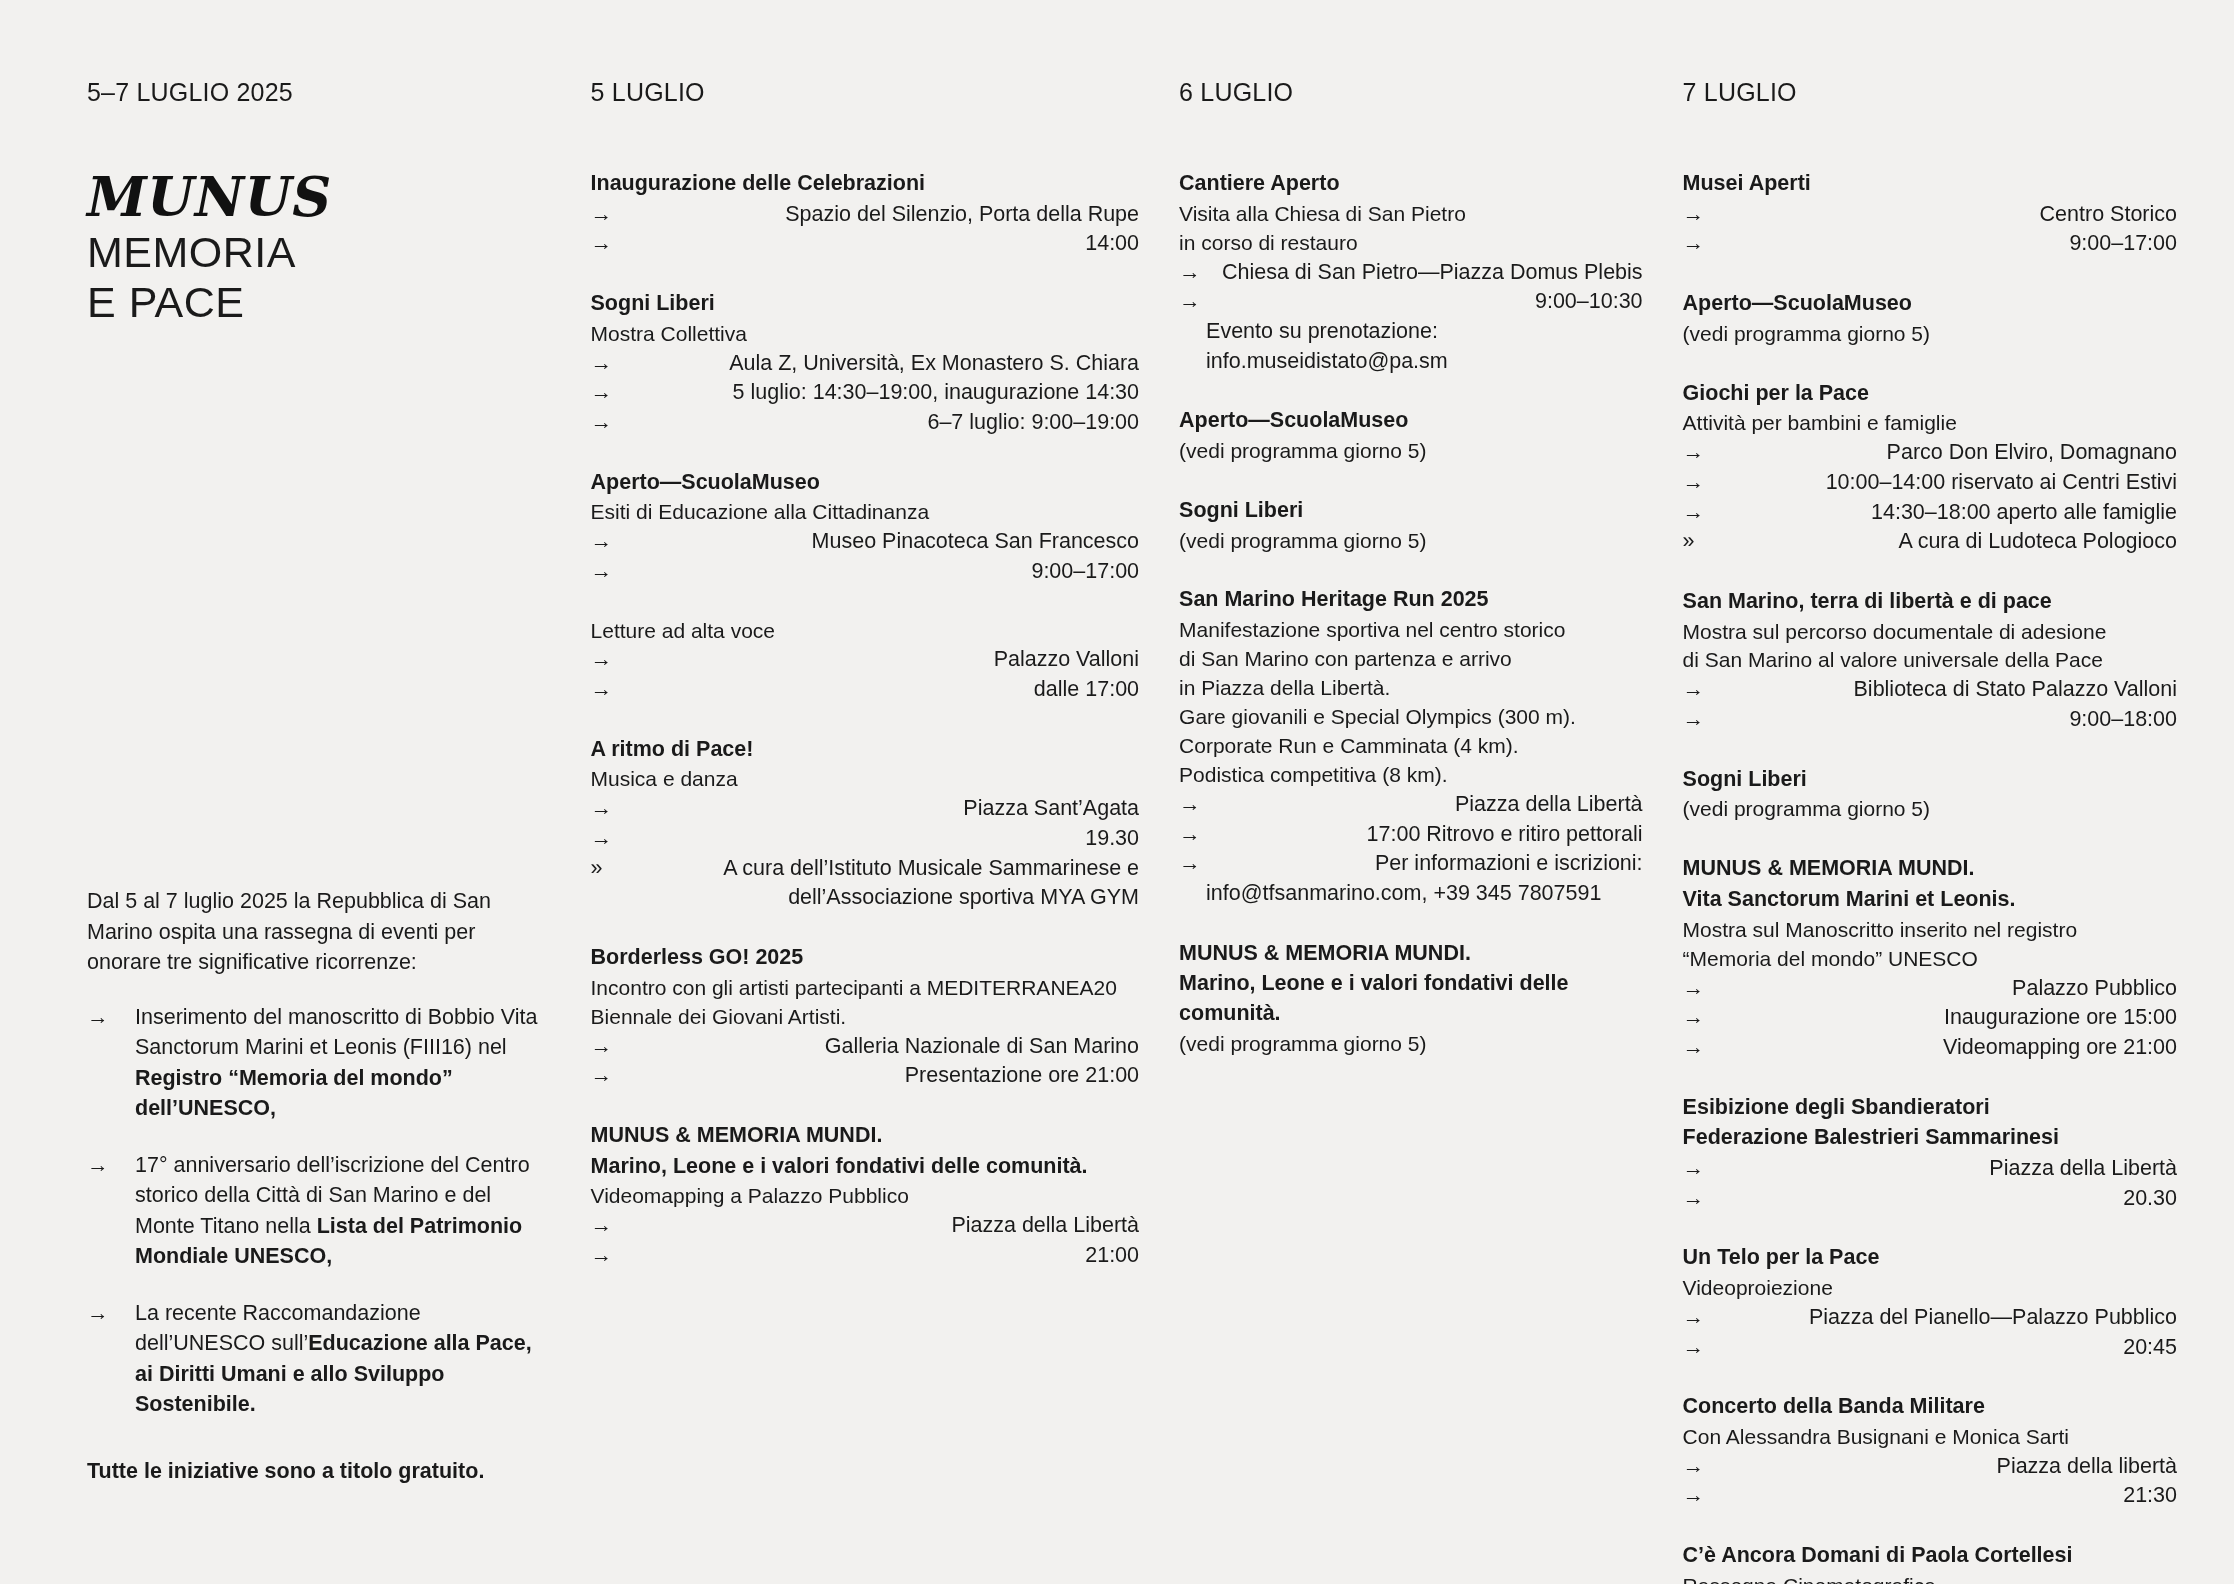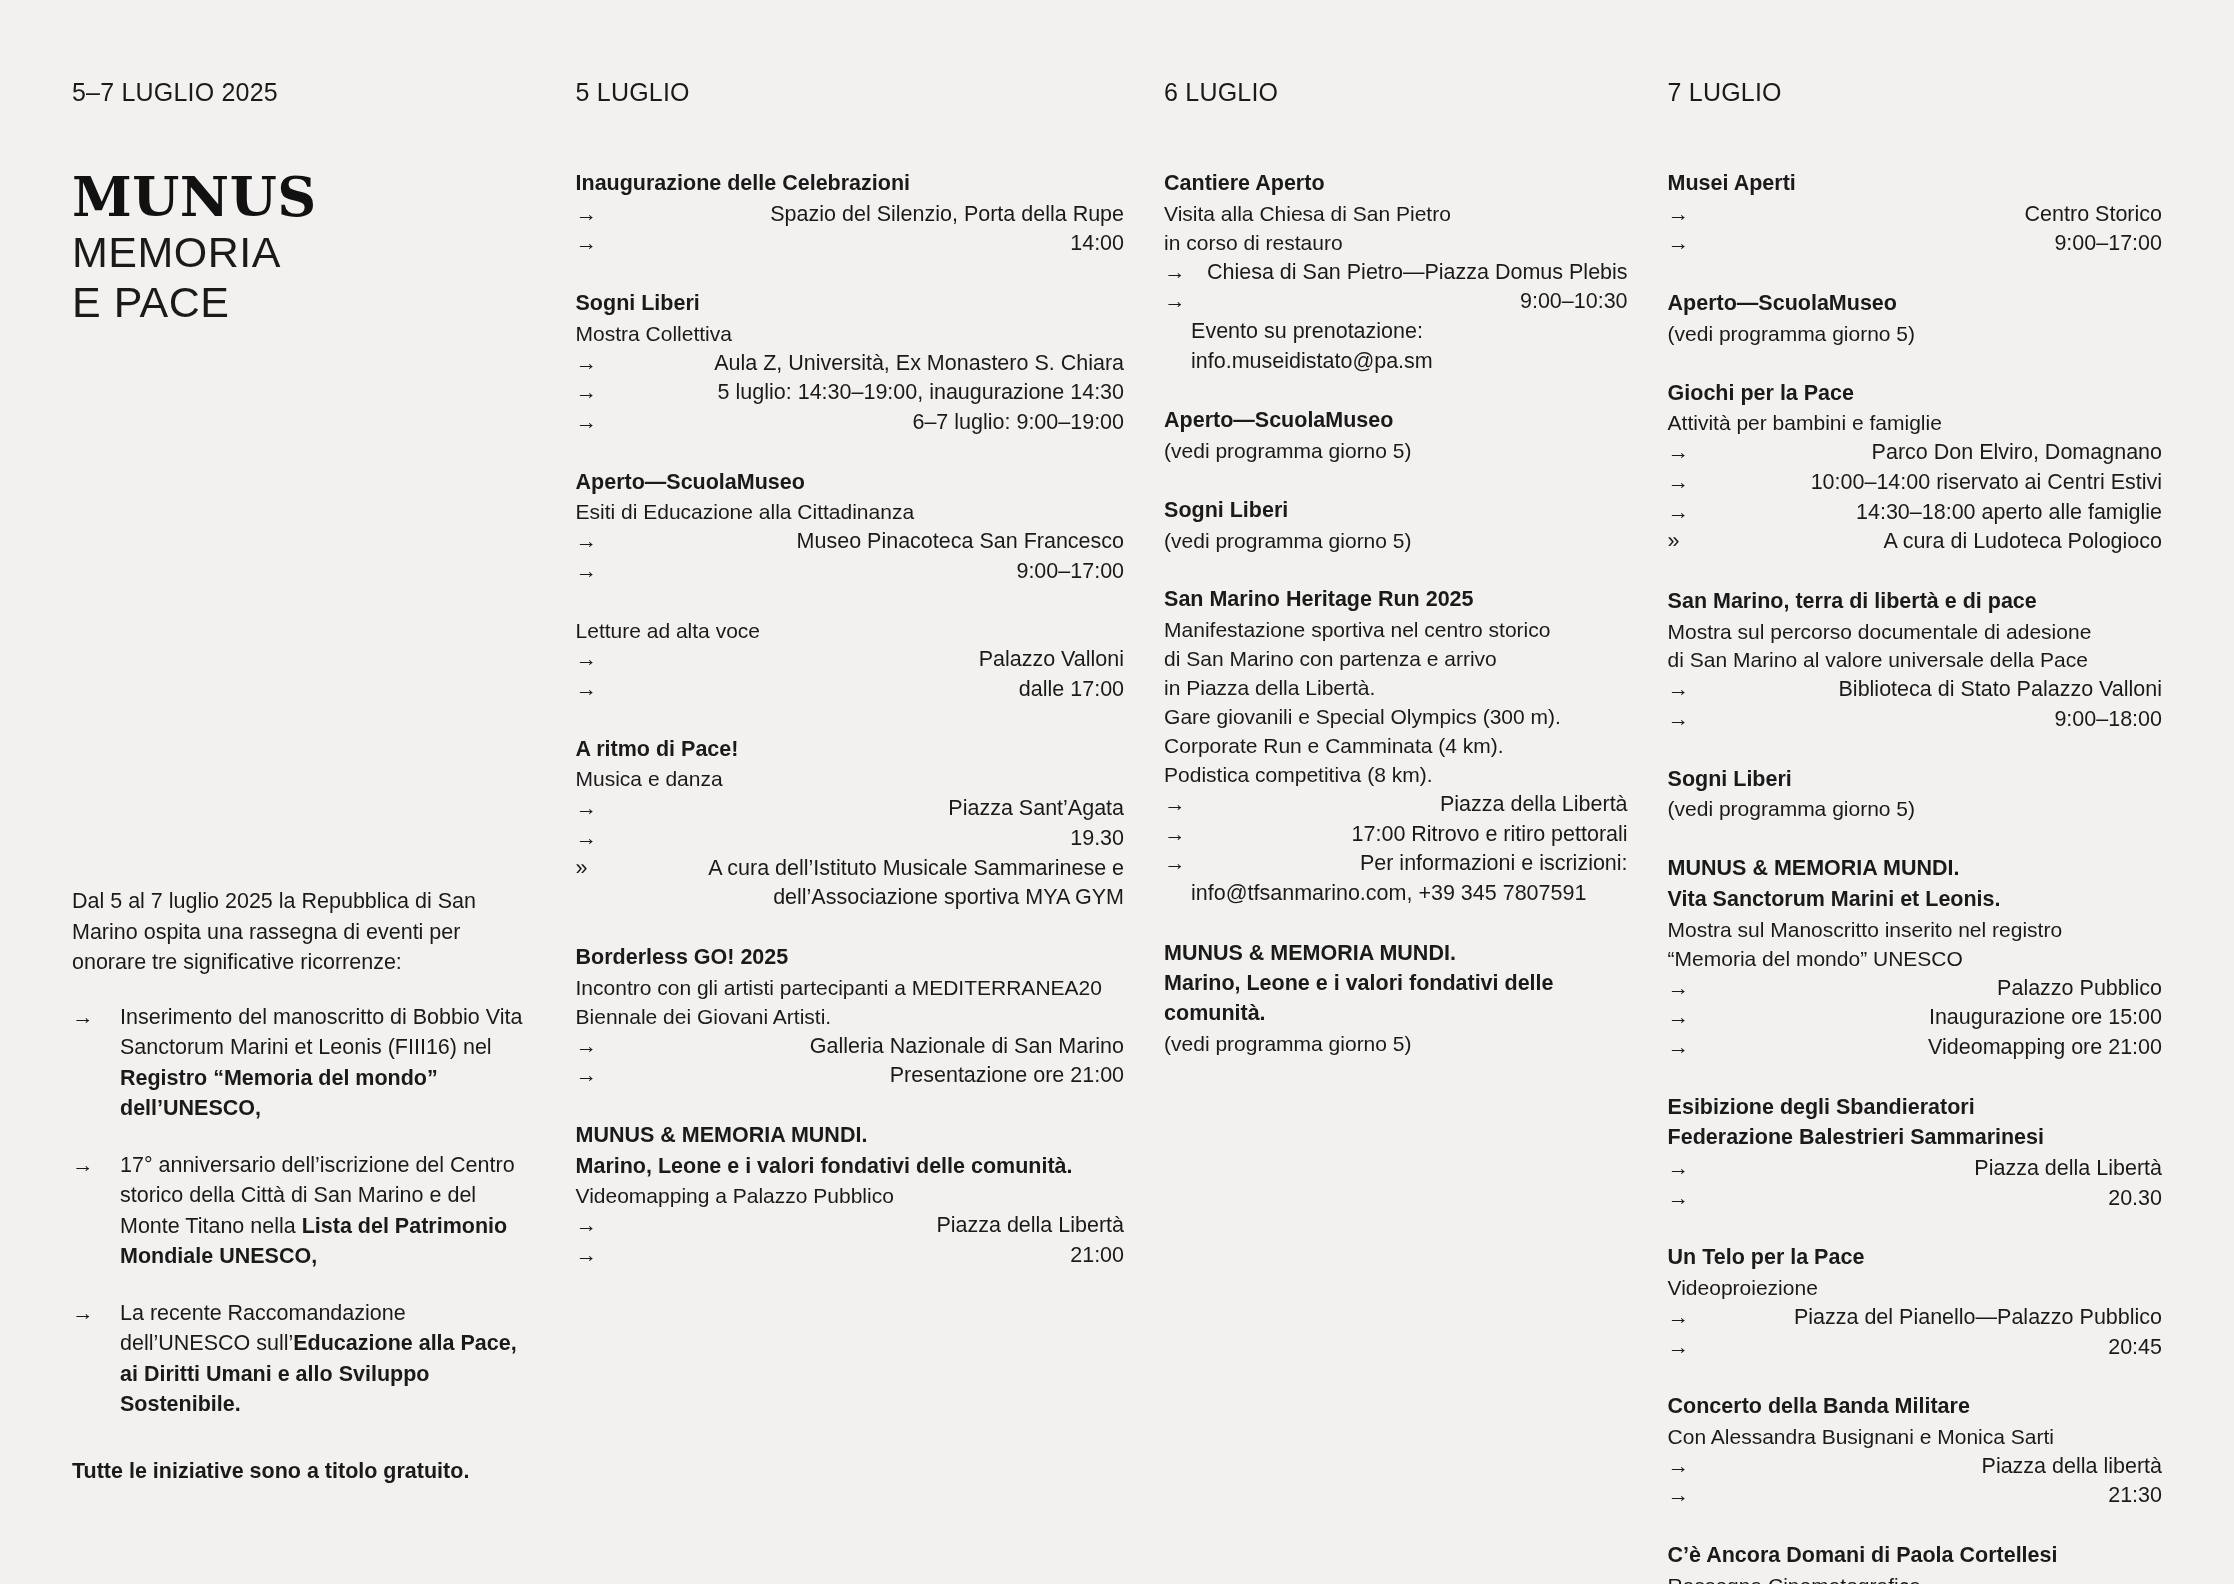--- a/index.html
+++ b/index.html
@@ -10,21 +10,21 @@
   body {
     font-family: "Liberation Sans", sans-serif;
     color: #1a1a1a;
   }
   .page {
     position: relative;
     width: 1766px;
     height: 1584px;
     background: #f2f1ef;
     box-sizing: border-box;
-    padding: 78px 0 0 0;
+    padding: 78px 0 0 15px;
   }
   .columns {
     display: flex;
     flex-direction: row;
     align-items: flex-start;
     padding: 0 72px;
     box-sizing: border-box;
     width: 2234px;
   }
   .col {
@@ -47,20 +47,21 @@
     margin-top: 10px;
     line-height: 1.0;
   }
   .logo-main {
     font-family: "DejaVu Serif", serif;
     font-weight: 700;
     font-size: 54px;
     letter-spacing: 0.5px;
     color: #111;
     line-height: 1.05;
+    font-style: italic;
   }
   .logo-sub {
     font-size: 43px;
     font-weight: 300;
     letter-spacing: 0.5px;
     line-height: 1.12;
     color: #1a1a1a;
     margin-top: 2px;
   }
 

